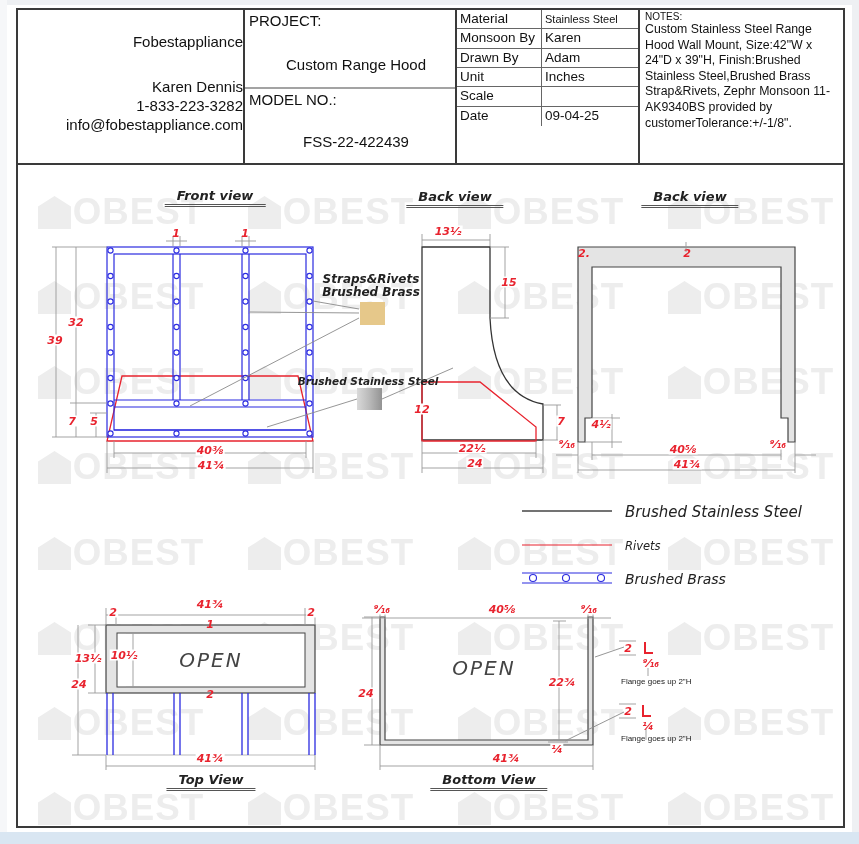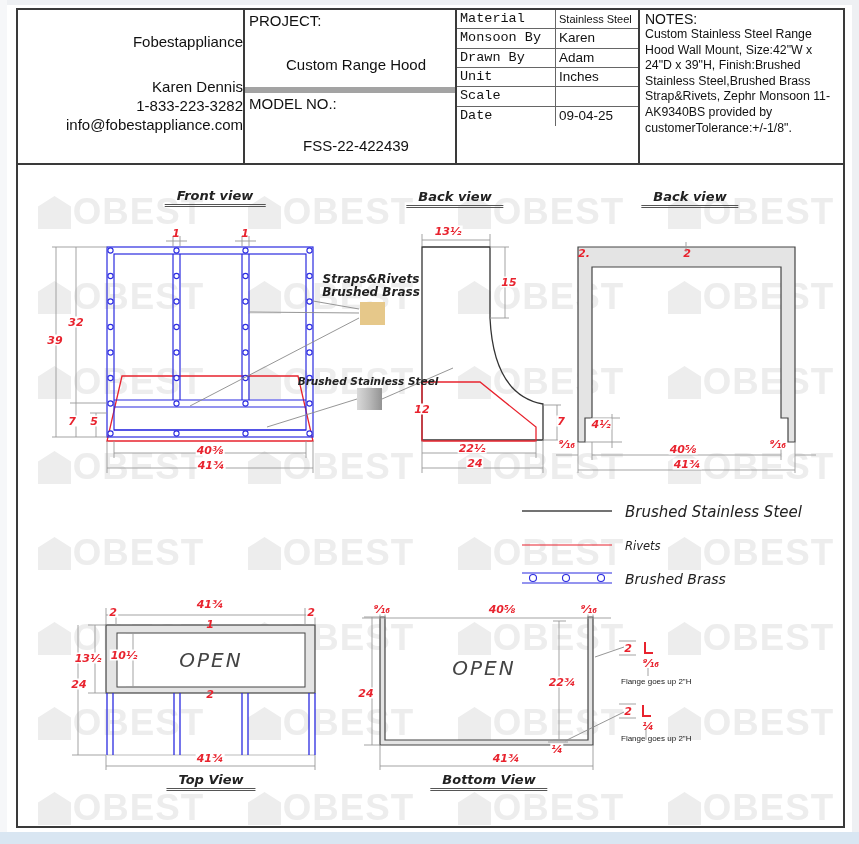--- a/index.html
+++ b/index.html
@@ -13,31 +13,31 @@
   .wm{position:absolute;display:flex;}
   .wm-house{width:33px;height:33px;background:#ededed;clip-path:polygon(50% 0,100% 32%,100% 100%,0 100%,0 32%);margin-right:3px;}
   .wm-text{font:700 36px "Liberation Sans",sans-serif;color:#ededed;letter-spacing:1px;line-height:0.9;transform:scaleX(1.02);}
   
   .titleblock{position:absolute;left:16px;top:8px;width:829px;height:157px;border:2px solid #3a3a3a;box-sizing:border-box;background:#fff;z-index:6;font-size:15px;color:#111;}
   .tb-company{position:absolute;left:0;top:0;width:227px;height:100%;border-right:2px solid #3a3a3a;box-sizing:border-box;padding:22px 0 0 12px;}
   .tb-company .nm{margin-bottom:26px;}
   .tb-company div{line-height:19px;text-align:right;}
   .tb-project{position:absolute;left:227px;top:0;width:212px;height:100%;border-right:2px solid #3a3a3a;box-sizing:border-box;}
   .tb-cell{position:relative;height:77px;box-sizing:border-box;padding:2px 4px;}
-  .tb-cell.b{height:91px;border-top:6px solid #a3a3a3;}
+  .tb-cell.b{height:91px;border-top:2px solid #a3a3a3;}
   .tb-cell .ctr{position:absolute;left:0;right:0;top:46px;text-align:center;margin-left:12px;}
   .tb-cell.b .ctr{top:44px;}
   .tb-fields{position:absolute;left:439px;top:0;width:183px;height:100%;border-right:2px solid #3a3a3a;box-sizing:border-box;}
   .tb-row{display:flex;height:19.37px;box-sizing:border-box;border-bottom:1px solid #666;font-size:13.5px;}
   .tb-row:last-child{border-bottom:none;}
-  .tb-row .l{width:99px;box-sizing:border-box;border-right:1px solid #666;padding:1px 3px;font-family:Liberation Mono, monospace;}
+  .tb-row .l{width:85px;box-sizing:border-box;border-right:1px solid #666;padding:1px 3px;}
   .tb-row .v{flex:1;padding:1px 3px;}
   .tb-row .v.small{font-size:11px;padding-top:3px;}
   .tb-notes{position:absolute;left:622px;top:0;right:0;height:100%;box-sizing:border-box;padding:1px 5px;}
-  .tb-notes .nlabel{font-size:14px;}
+  .tb-notes .nlabel{font-size:10px;}
   .tb-notes .ntext{font-size:12.3px;line-height:15.6px;color:#111;}
   
   svg.lines{position:absolute;left:0;top:0;z-index:4;pointer-events:none;}
   .dim{position:absolute;transform:translate(-50%,-50%);font:italic 700 11px "DejaVu Sans",sans-serif;color:#e8232e;white-space:nowrap;z-index:5;background:#fff;padding:0 1px;line-height:1;}
   .dim.nobg{background:transparent;}
   .vtitle{position:absolute;transform:translateX(-50%);font:italic 700 13px "DejaVu Sans",sans-serif;color:#222;border-bottom:3px double #555;padding:0 12px 1px;z-index:5;white-space:nowrap;}
   .callout{position:absolute;transform:translate(-50%,-50%);font:italic 700 12px "DejaVu Sans",sans-serif;color:#222;z-index:5;white-space:nowrap;}
   .callout.small{font-size:10.5px;}
   .legend-label{position:absolute;transform:translateY(-50%);font:italic 15px "DejaVu Sans",sans-serif;color:#222;z-index:5;white-space:nowrap;}
   .legend-label.s1{font-size:11.5px;}

